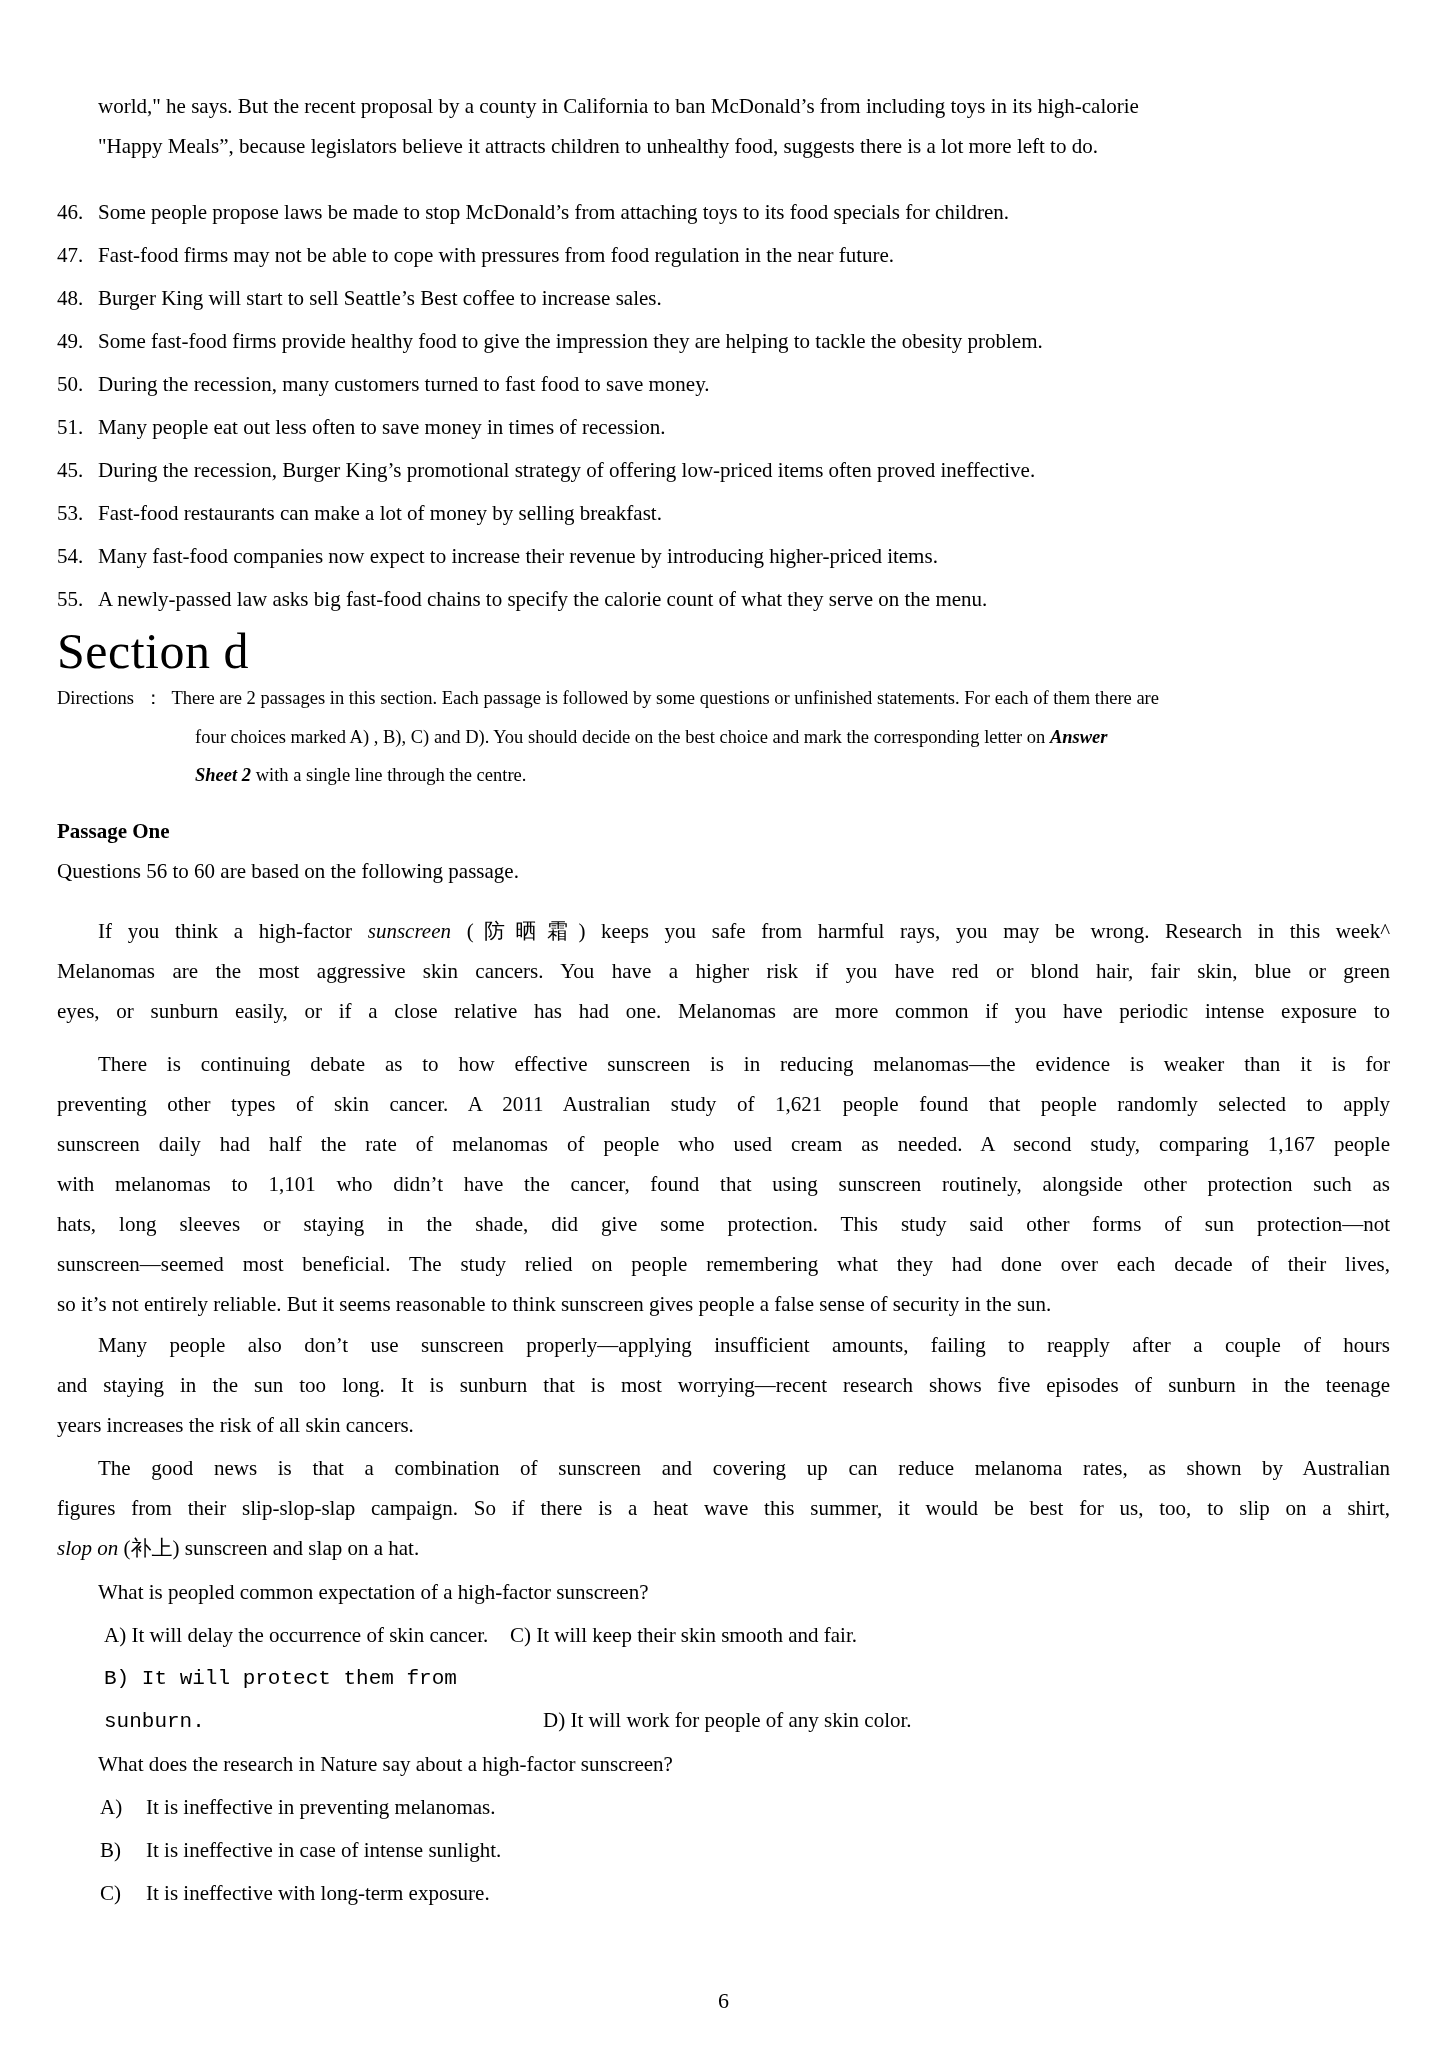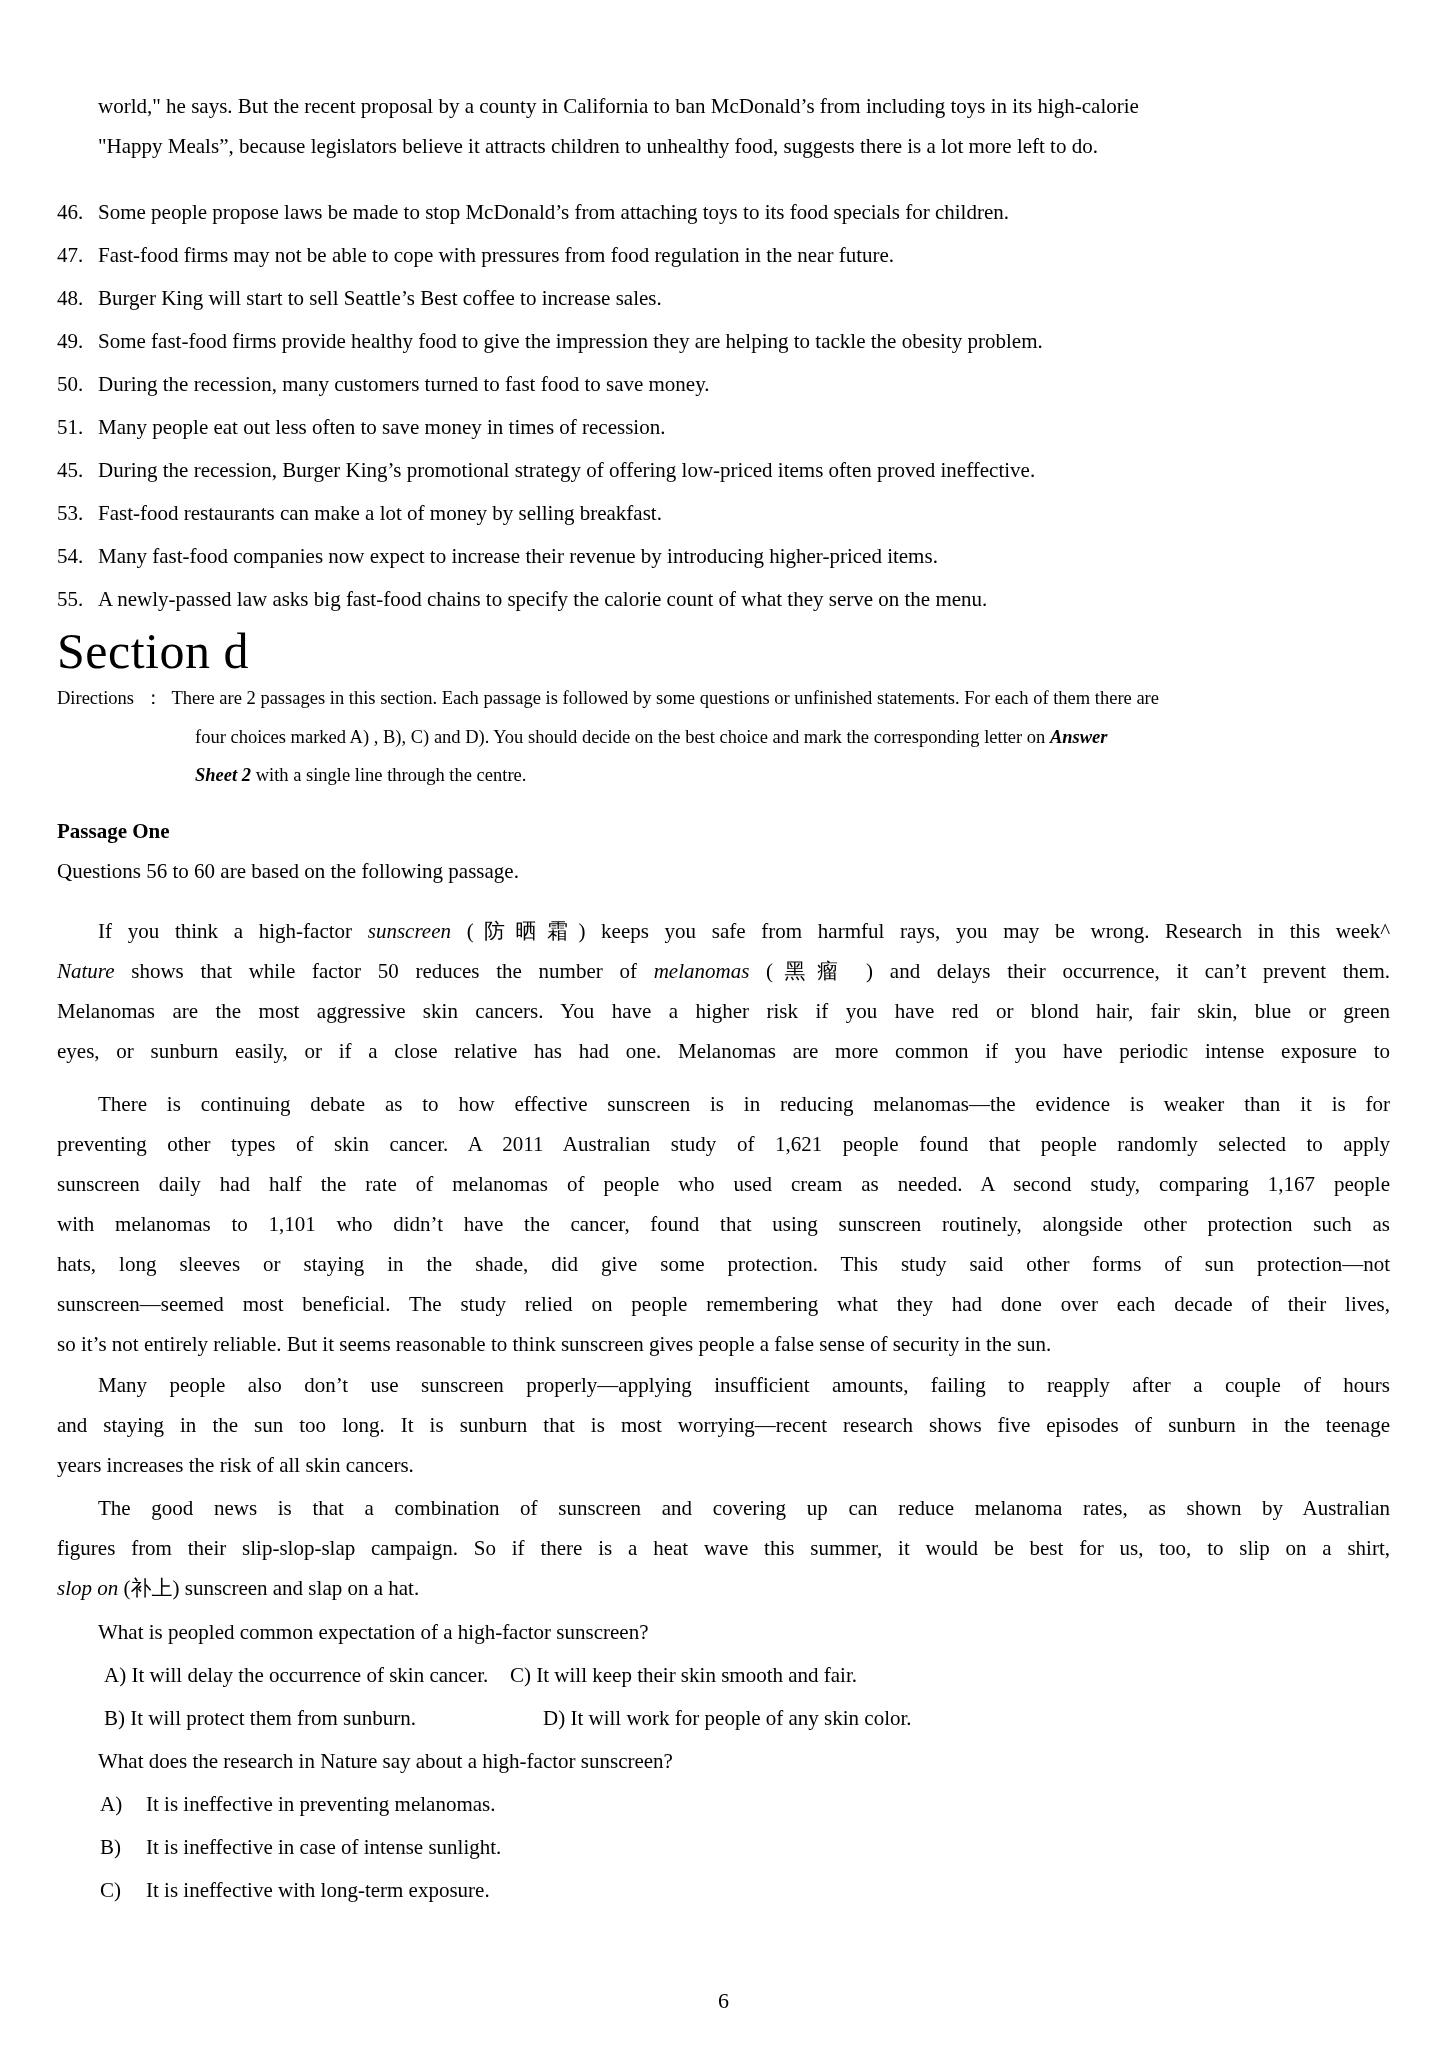--- a/index.html
+++ b/index.html
@@ -40,21 +40,21 @@
   .para-0{margin-top:20px;}
   .para-1{margin-top:13px;}
   .para-2{margin-top:1px;}
   .para-3{margin-top:3px;}
 
   #questions{font-size:21px;margin-top:3px;}
   .qstem{line-height:43px;padding-left:41px;}
   .optrow{line-height:43px;padding-left:47px;}
   .optcell.c0{display:inline-block;}
   .r0 .optcell.c0{width:406px;}
-  .r1 .optcell.c0{width:439px;}
+  .r1 .optcell.c0{width:439px;font-family:Liberation Mono, monospace;}
   .qopt{line-height:43px;padding-left:43px;}
   .olabel2{display:inline-block;width:46px;}
 
   .st-i{font-style:italic;}
   .st-bi{font-weight:bold;font-style:italic;}
 
   .pagenum{
     position:absolute;top:1986px;left:0;width:100%;
     text-align:center;font-size:22px;line-height:30px;
   }
@@ -90,21 +90,20 @@
         <div class="dline cont"><span>four choices marked A) , B), C) and D). You should decide on the best choice and mark the corresponding letter on </span><span class="st-bi">Answer</span></div>
         <div class="dline cont"><span class="st-bi">Sheet 2</span><span> with a single line through the centre.</span></div>
       </div>
 
     <div class="pheading">Passage One</div>
     <div class="psub">Questions 56 to 60 are based on the following passage.</div>
 
     <div id="paragraphs">
         <div class="para para-0">
           <div class="pline indent jl"><span>If you think a high-factor </span><span class="st-i">sunscreen</span><span> (防晒霜) keeps you safe from harmful rays, you may be wrong. Research in this week^</span></div>
-          <div class="pline jl"><span class="st-i">Nature</span><span> shows that while factor 50 reduces the number of </span><span class="st-i">melanomas</span><span> (黑瘤 ) and delays their occurrence, it can’t prevent them.</span></div>
           <div class="pline jl">Melanomas are the most aggressive skin cancers. You have a higher risk if you have red or blond hair, fair skin, blue or green</div>
           <div class="pline jl">eyes, or sunburn easily, or if a close relative has had one. Melanomas are more common if you have periodic intense exposure to</div>
         </div>
         <div class="para para-1">
           <div class="pline indent jl">There is continuing debate as to how effective sunscreen is in reducing melanomas—the evidence is weaker than it is for</div>
           <div class="pline jl">preventing other types of skin cancer. A 2011 Australian study of 1,621 people found that people randomly selected to apply</div>
           <div class="pline jl">sunscreen daily had half the rate of melanomas of people who used cream as needed. A second study, comparing 1,167 people</div>
           <div class="pline jl">with melanomas to 1,101 who didn’t have the cancer, found that using sunscreen routinely, alongside other protection such as</div>
           <div class="pline jl">hats, long sleeves or staying in the shade, did give some protection. This study said other forms of sun protection—not</div>
           <div class="pline jl">sunscreen—seemed most beneficial. The study relied on people remembering what they had done over each decade of their lives,</div>

